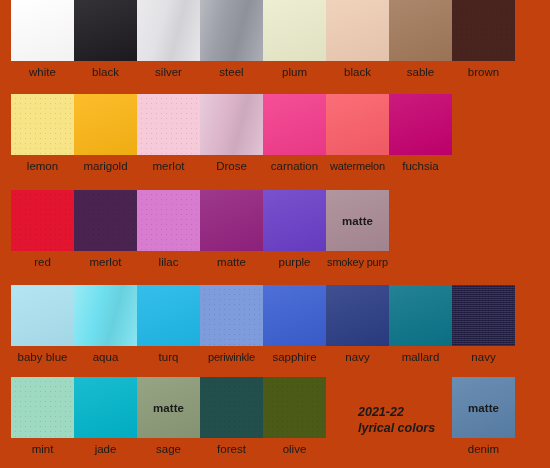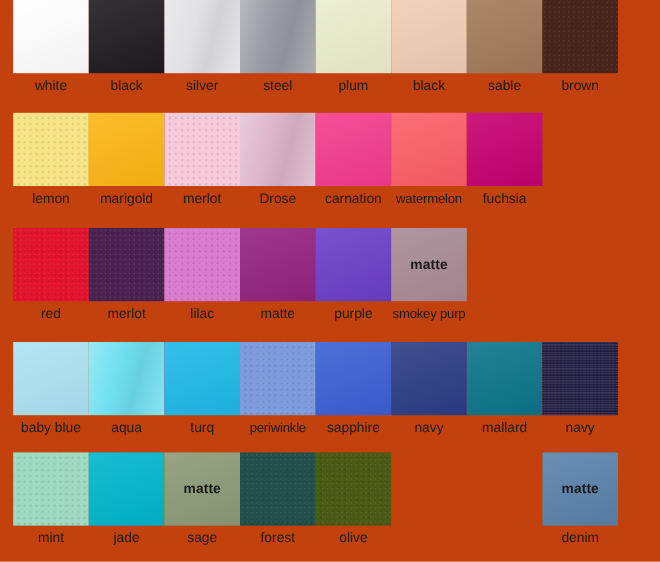--- a/index.html
+++ b/index.html
@@ -310,13 +310,17 @@
         <div class="label"></div>
       </div>
       <div class="cell">
         <div class="swatch" style="background: rgb(90, 129, 170);">
           <div class="tex" style="background: linear-gradient(160deg, rgba(255, 255, 255, 0.1), rgba(0, 0, 0, 0.05));"></div>
           <span class="matte-tag">matte</span>
         </div>
         <div class="label">denim</div>
       </div>
     </div>
+    <div class="caption" style="left: 358px; top: 405px;">
+      <span class="cap-line">2021-22</span>
+      <span class="cap-line">lyrical colors</span>
+    </div>
   </div>
 
 </body></html>

